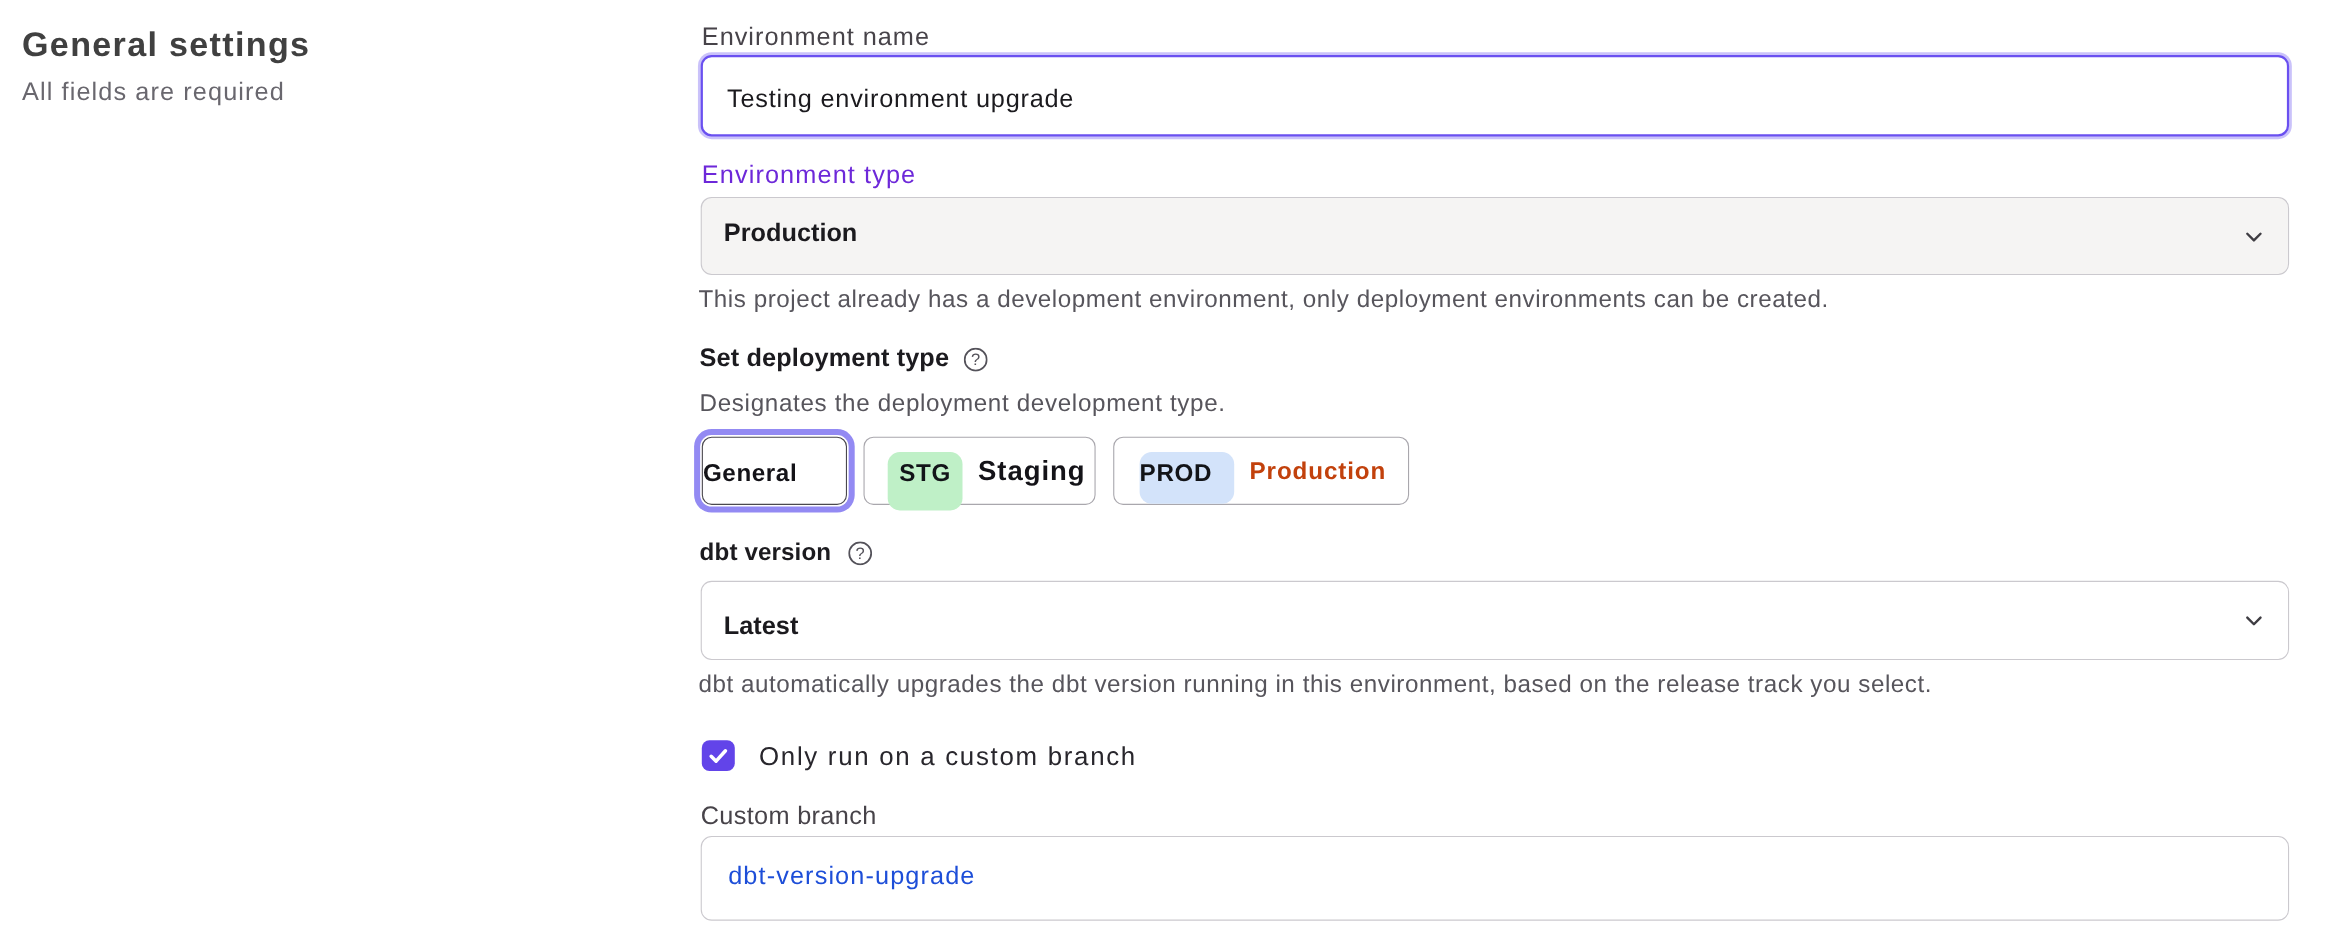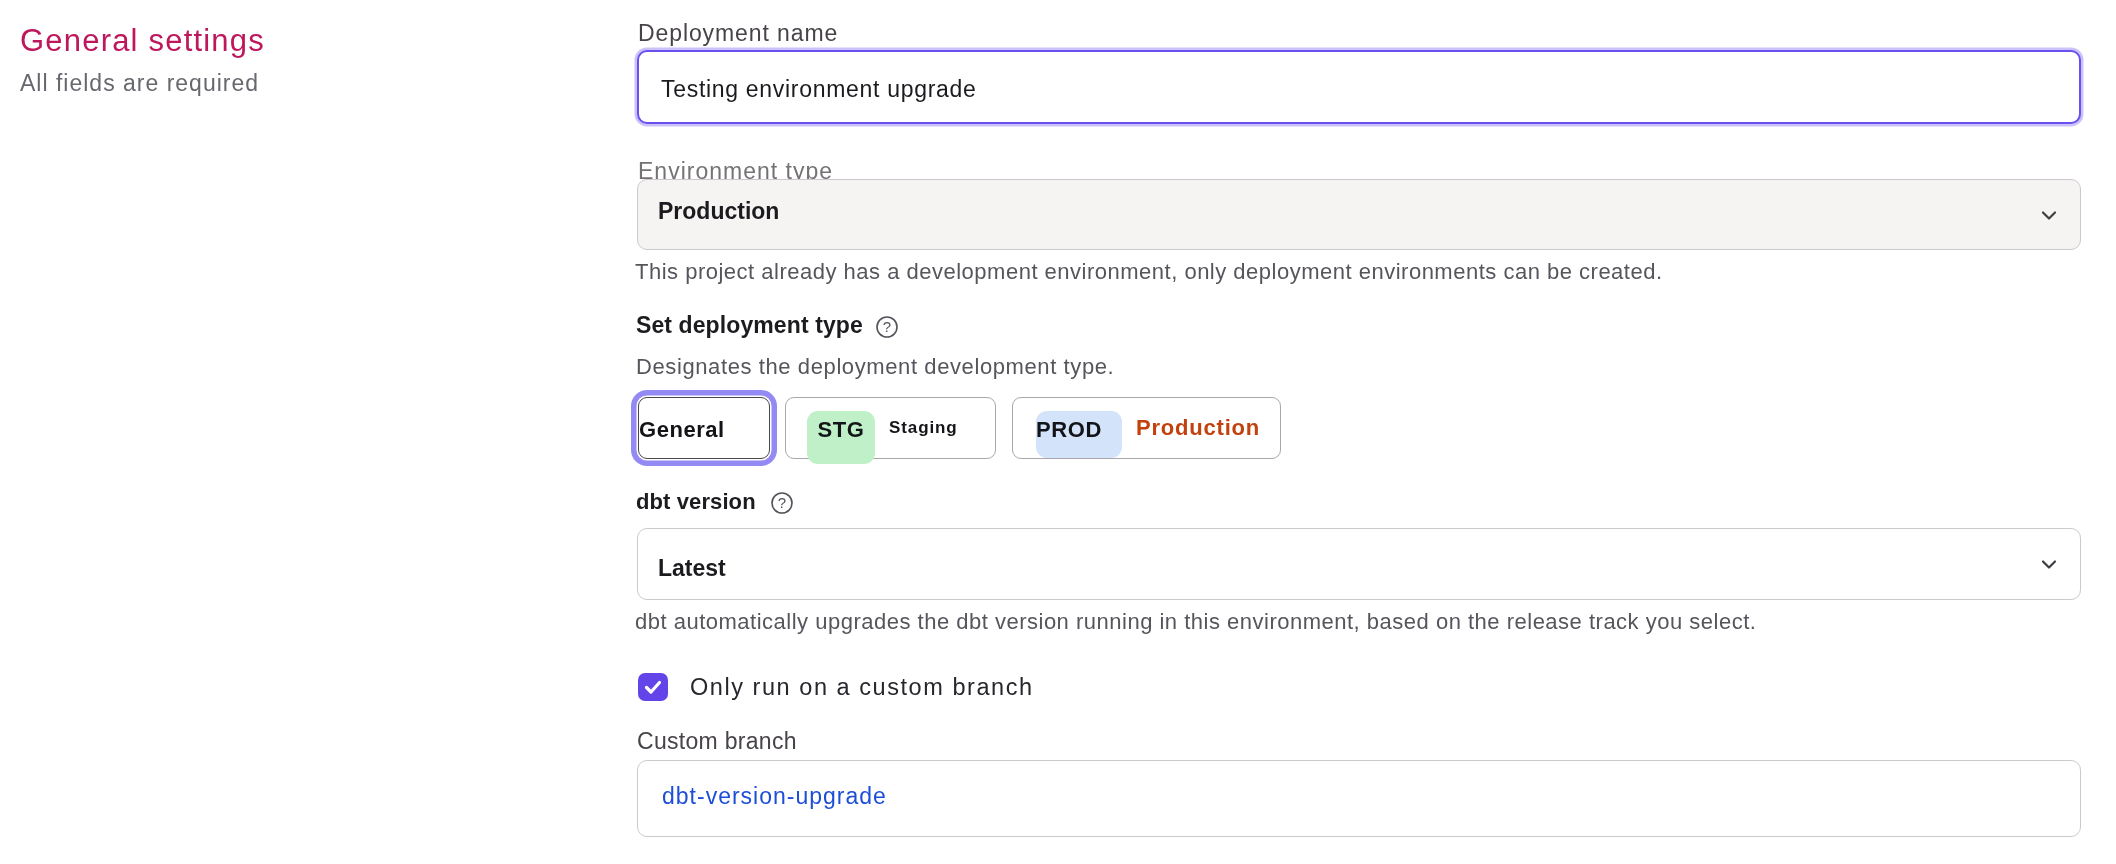--- a/index.html
+++ b/index.html
@@ -8,47 +8,47 @@
   .abs { position:absolute; }
   .lbl { font-size:23px; color:#474349; letter-spacing:0.9px; }
   .helper { font-size:22px; color:#57555c; letter-spacing:0.5px; }
   .sechead { font-size:23px; font-weight:bold; color:#1c1b1f; letter-spacing:0.1px; }
   .ctl { border-radius:10px; width:1444px; }
 </style>
 </head>
 <body>
 <div id="page">
 
-  <div class="abs" style="left:20px; top:23px; font-size:31px; font-weight:normal; color:#be185d; letter-spacing:1.2px;">General settings</div>
+  <div class="abs" style="left:20px; top:23px; font-size:31px; font-weight:bold; color:#404040; letter-spacing:1.2px;">General settings</div>
   <div class="abs" style="left:20px; top:70px; font-size:23px; color:#69676e; letter-spacing:1.0px;">All fields are required</div>
 
-  <div class="abs lbl" style="left:638px; top:20px;">Deployment name</div>
+  <div class="abs lbl" style="left:638px; top:20px;">Environment name</div>
   <div class="abs ctl" style="left:637px; top:50px; height:74px; border:2px solid #6a50f0; box-shadow:0 0 0 2.5px rgba(138,120,245,0.45); background:#fff;"></div>
   <div class="abs" style="left:661px; top:52px; height:74px; line-height:74px; font-size:23px; color:#1b1a1e; letter-spacing:0.7px;">Testing environment upgrade</div>
 
-  <div class="abs lbl" style="left:638px; top:145px; color:#737373; letter-spacing:1.0px;margin-top:13px;">Environment type</div>
+  <div class="abs lbl" style="left:638px; top:145px; color:#6d28d9; letter-spacing:1.0px;">Environment type</div>
   <div class="abs ctl" style="left:637px; top:179px; height:71px; border:1px solid #cbc9ce; background:#f5f4f3;"></div>
   <div class="abs" style="left:658px; top:176px; height:71px; line-height:71px; font-size:23px; font-weight:bold; color:#1b1a1e; letter-spacing:0px;">Production</div>
   <svg class="abs" style="left:2036px; top:202px;" width="26" height="26" viewBox="0 0 26 26" fill="none">
       <path d="M7 10.5 L13 16.5 L19 10.5" stroke="#3f3d43" stroke-width="2.2" stroke-linecap="round" stroke-linejoin="round"></path>
     </svg>
   <div class="abs helper" style="left:635px; top:259px;">This project already has a development environment, only deployment environments can be created.</div>
 
   <div class="abs sechead" style="left:636px; top:312px;">Set deployment type</div>
   <svg class="abs" style="left:876px; top:316px;" width="22" height="22" viewBox="0 0 22 22" fill="none">
       <circle cx="11" cy="11" r="10" stroke="#54525a" stroke-width="1.6"></circle>
       <text x="11" y="15.8" text-anchor="middle" font-size="15" fill="#54525a" font-family="Liberation Sans, sans-serif">?</text>
     </svg>
   <div class="abs helper" style="left:636px; top:354px; letter-spacing:0.6px;">Designates the deployment development type.</div>
 
   <div class="abs" style="left:638px; top:397px; width:132px; height:62px; border:1px solid #4a484e; border-radius:9px; background:#fff; box-shadow:0 0 0 1.5px #ffffff, 0 0 0 7px #938af3; line-height:63px; font-size:22px; font-weight:bold; color:#141318; letter-spacing:0.55px;">General</div>
 
   <div class="abs" style="left:785px; top:397px; width:211px; height:62px; border:1px solid #a9a7ad; border-radius:9px; background:#fff;"></div>
   <div class="abs" style="left:807px; top:411px; width:68px; height:53px; background:#bff0c7; border-radius:11px; text-align:center; line-height:38px; font-size:22px; font-weight:bold; color:#121418; letter-spacing:0.6px;">STG</div>
-  <div class="abs" style="left:889px; top:397px; height:54px; line-height:62px; font-size:17px; font-weight:bold; color:#141318; letter-spacing:0.9px;">Staging</div>
+  <div class="abs" style="left:889px; top:397px; height:54px; line-height:62px; font-size:25px; font-weight:bold; color:#141318; letter-spacing:0.9px;">Staging</div>
 
   <div class="abs" style="left:1012px; top:397px; width:269px; height:62px; border:1px solid #a9a7ad; border-radius:9px; background:#fff;"></div>
   <div class="abs" style="left:1036px; top:411px; width:86px; height:47px; background:#d3e3fa; border-radius:11px; line-height:38px; font-size:22px; font-weight:bold; color:#121418; letter-spacing:0.6px;">PROD</div>
   <div class="abs" style="left:1136px; top:397px; height:72px; line-height:62px; font-size:22px; font-weight:bold; color:#c2410c; letter-spacing:0.8px;">Production</div>
 
   <div class="abs sechead" style="left:636px; top:489px; font-size:22px;">dbt version</div>
   <svg class="abs" style="left:771px; top:492px;" width="22" height="22" viewBox="0 0 22 22" fill="none">
       <circle cx="11" cy="11" r="10" stroke="#54525a" stroke-width="1.6"></circle>
       <text x="11" y="15.8" text-anchor="middle" font-size="15" fill="#54525a" font-family="Liberation Sans, sans-serif">?</text>
     </svg>

